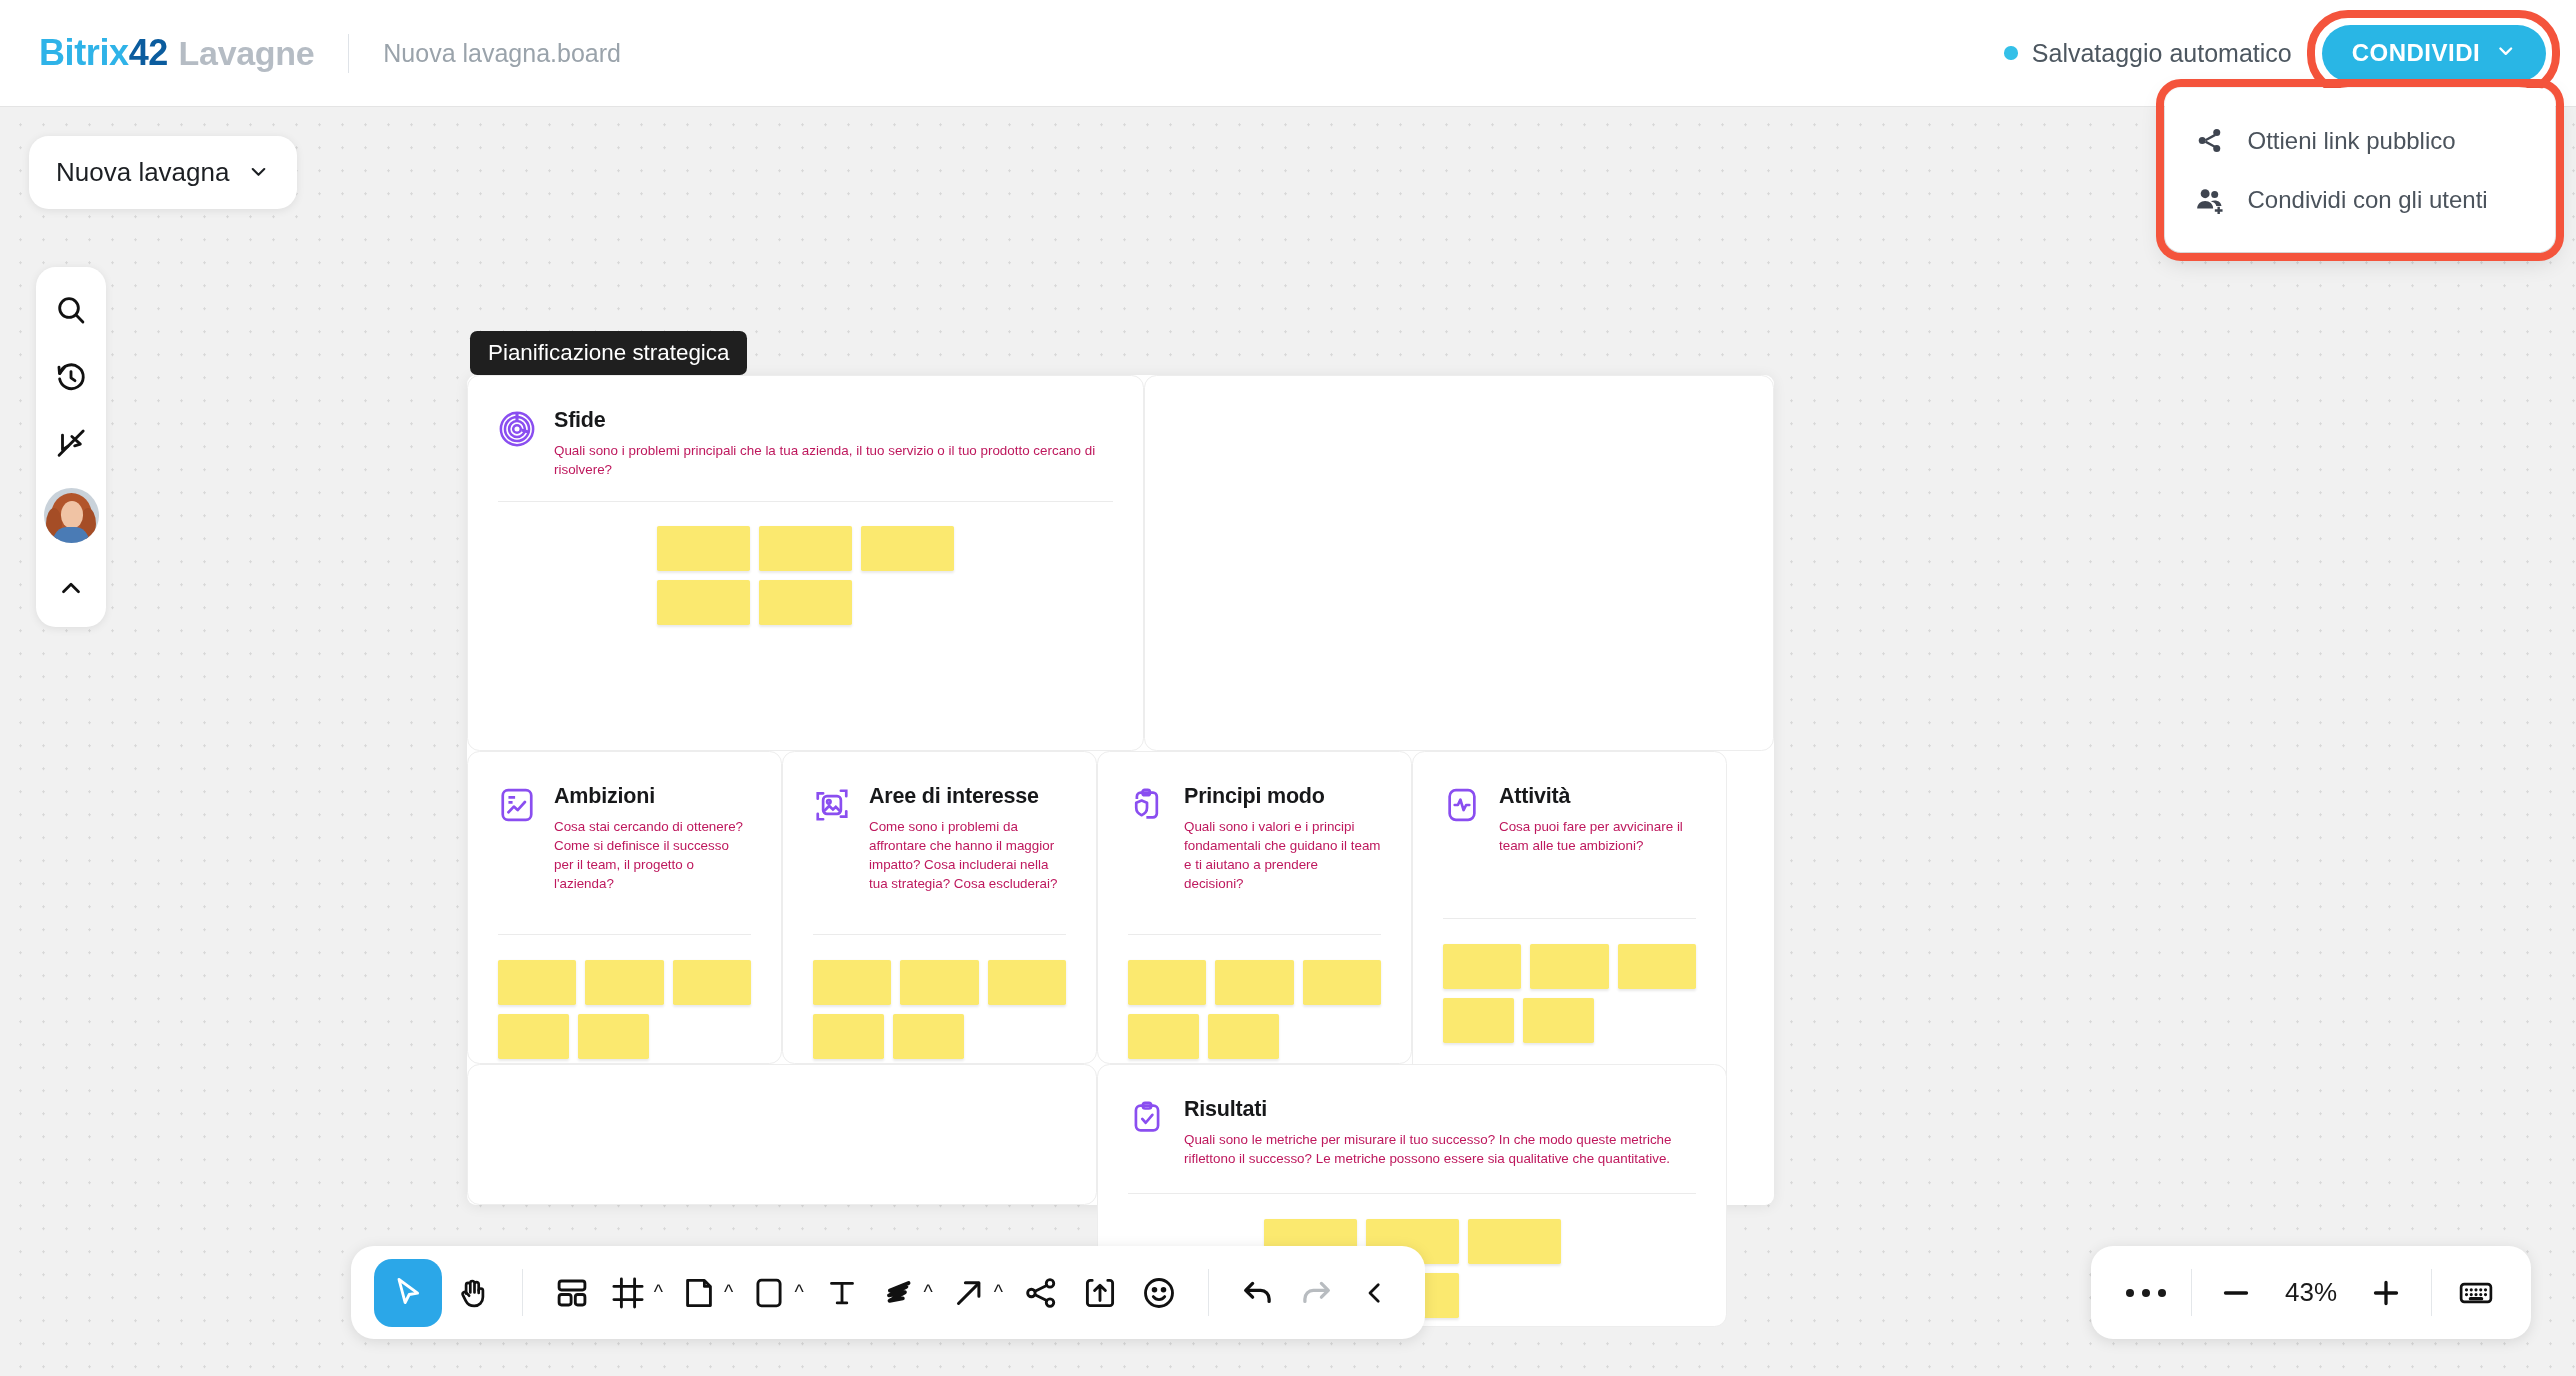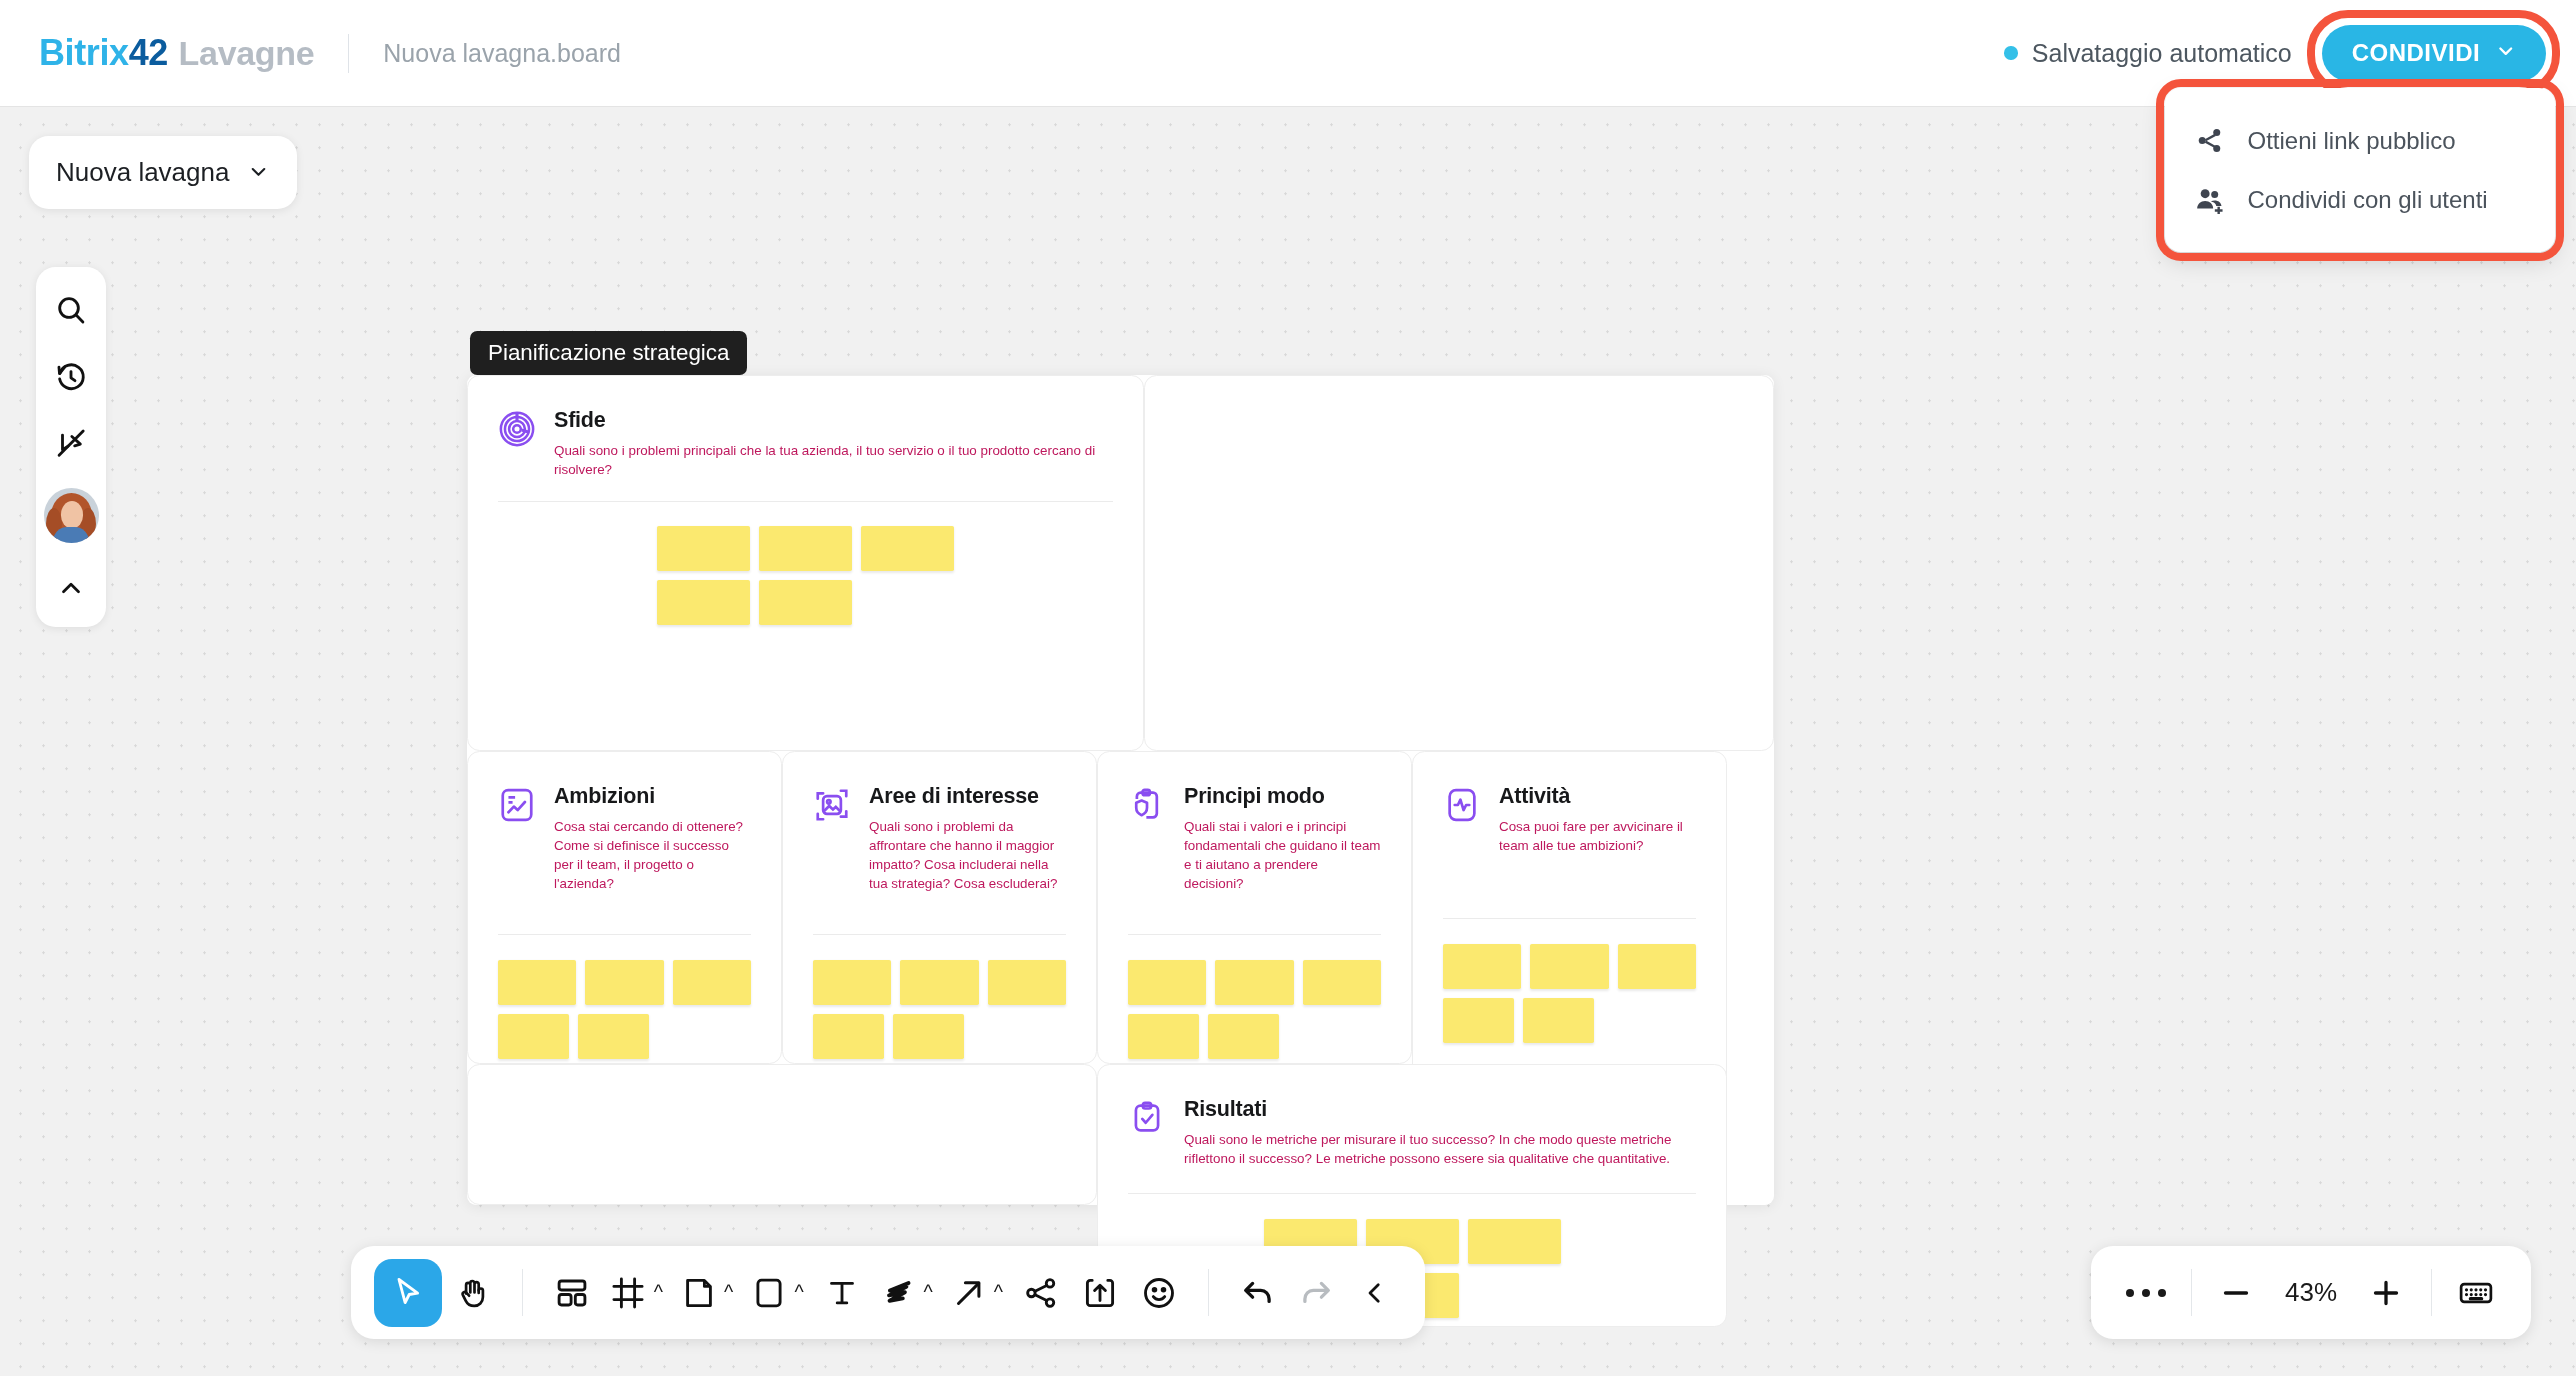--- a/index.html
+++ b/index.html
@@ -231,21 +231,21 @@
           <div class="cell-ico">
             <svg viewBox="0 0 24 24" fill="none" stroke="currentColor" stroke-width="1.7" stroke-linecap="round">
               <path d="M3 8V4.6h3.4M17.6 3H21v3.4M21 16v3.4h-3.4M6.4 21H3v-3.4"></path>
               <rect x="6.4" y="6.4" width="11.2" height="11.2" rx="2.4"></rect>
               <circle cx="10" cy="10" r="1.1"></circle>
               <path d="M7.2 15.6l3-3 2.4 2.2 1.8-1.6 2.4 2.4"></path>
             </svg>
           </div>
           <div class="cell-txt">
             <div class="cell-title">Aree di interesse</div>
-            <div class="cell-desc">Quali sono i problemi da affrontare che hanno il maggior impatto? Cosa includerai nella tua strategia? Cosa escluderai?</div>
+            <div class="cell-desc">Come sono i problemi da affrontare che hanno il maggior impatto? Cosa includerai nella tua strategia? Cosa escluderai?</div>
           </div>
         </div>
         <div class="cell-rule" style="margin-top:41px;"></div>
         <div class="notes ind">
           <div class="note-row">
             <div class="note"></div>
             <div class="note"></div>
             <div class="note"></div>
           </div>
           <div class="note-row r2">
@@ -260,21 +260,21 @@
           <div class="cell-ico">
             <svg viewBox="0 0 24 24" fill="none" stroke="currentColor" stroke-width="1.7" stroke-linejoin="round">
               <path d="M9.6 4.2H8A2.4 2.4 0 0 0 5.6 6.6v1.6"></path>
               <path d="M9.6 4.2h6.2A2.4 2.4 0 0 1 18.2 6.6v10.8a2.4 2.4 0 0 1-2.4 2.4h-4.2"></path>
               <rect x="9.2" y="2.4" width="4.6" height="3.4" rx="1.3"></rect>
               <path d="M8.6 9.2l-3.4 1.4v3.2c0 2.2 1.6 3.9 3.4 4.6 1.8-.7 3.4-2.4 3.4-4.6v-3.2z"></path>
             </svg>
           </div>
           <div class="cell-txt">
             <div class="cell-title">Principi modo</div>
-            <div class="cell-desc">Quali stai i valori e i principi fondamentali che guidano il team e ti aiutano a prendere decisioni?</div>
+            <div class="cell-desc">Quali sono i valori e i principi fondamentali che guidano il team e ti aiutano a prendere decisioni?</div>
           </div>
         </div>
         <div class="cell-rule" style="margin-top:41px;"></div>
         <div class="notes ind">
           <div class="note-row">
             <div class="note"></div>
             <div class="note"></div>
             <div class="note"></div>
           </div>
           <div class="note-row r2">

